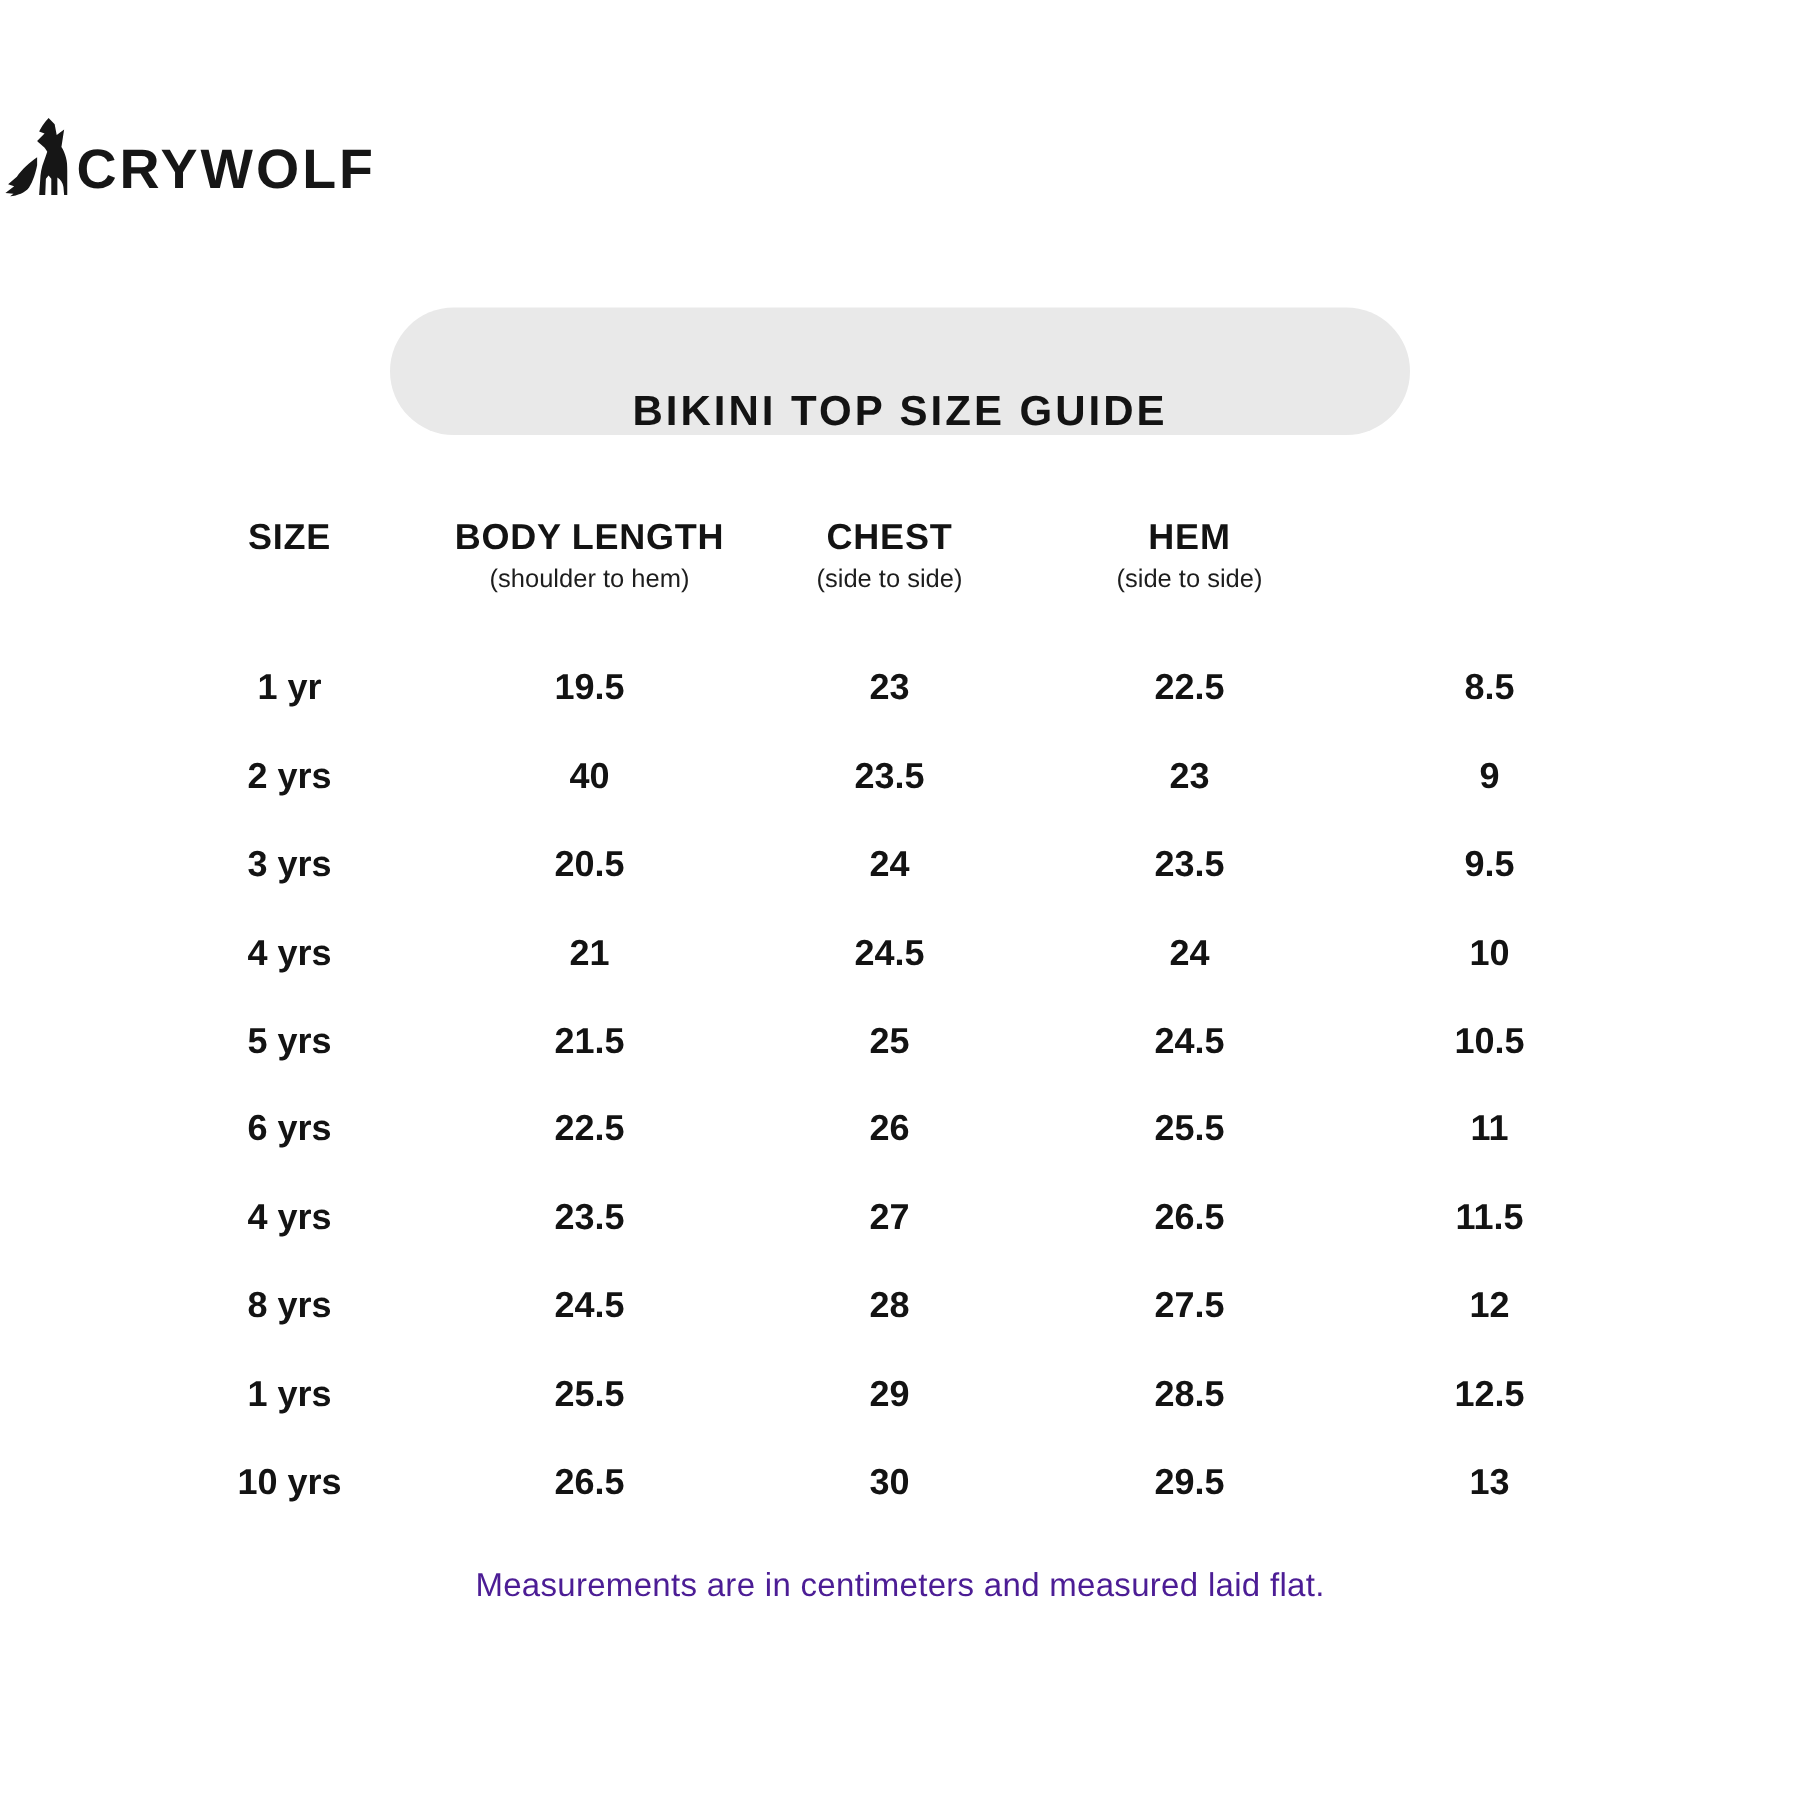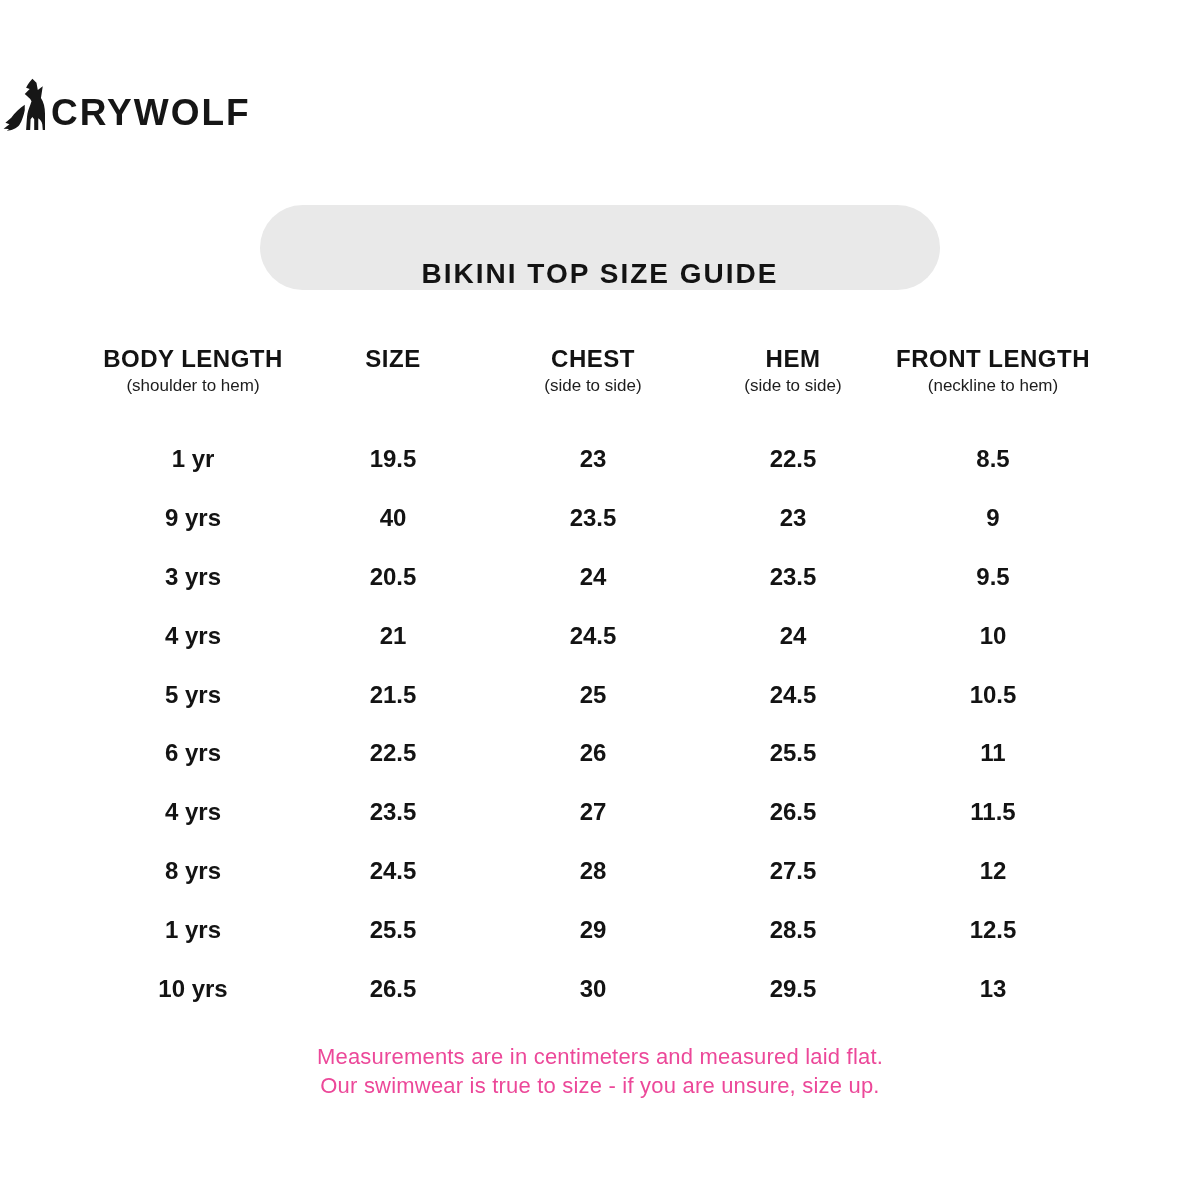--- a/index.html
+++ b/index.html
@@ -39,21 +39,21 @@
   .th-label { font-size: 24px; font-weight: bold; letter-spacing: 0.5px; line-height: 28px; }
   .th-sub { font-size: 17px; font-weight: normal; color: #1d1d1d; margin-top: 3px; line-height: 20px; min-height: 20px; }
   .tbody { margin-top: 34px; }
   .tr { display: grid; grid-template-columns: repeat(5, 1fr); height: 58.8px; align-items: center; }
   .td { text-align: center; font-size: 24px; font-weight: bold; color: #131313; }
 
   
   .notes {
     position: absolute; top: 1042px; left: 0; width: 100%;
     text-align: center; font-size: 22px; font-weight: normal;
-    color: #ec4899; line-height: 29px; letter-spacing: 0.2px;
+    color: #4c1d95; line-height: 29px; letter-spacing: 0.2px;
   }
 </style>
 </head>
 <body>
 
 <div class="page">
 
   <header class="brand">
     <span class="wolf">
       <svg viewBox="0 0 50 64" xmlns="http://www.w3.org/2000/svg" aria-hidden="true">
@@ -86,50 +86,46 @@
     <span class="brand-name">CRYWOLF</span>
   </header>
 
   <div class="pill">
     <span class="pill-text">BIKINI TOP SIZE GUIDE</span>
   </div>
 
   <div class="size-table">
     <div class="thead" id="thead">
         <div class="th">
+          <div class="th-label">SIZE</div>
+          <div class="th-sub"></div>
+        </div>
+        <div class="th">
           <div class="th-label">BODY LENGTH</div>
           <div class="th-sub">(shoulder to hem)</div>
-        </div>
-        <div class="th">
-          <div class="th-label">SIZE</div>
-          <div class="th-sub"></div>
         </div>
         <div class="th">
           <div class="th-label">CHEST</div>
           <div class="th-sub">(side to side)</div>
         </div>
         <div class="th">
           <div class="th-label">HEM</div>
           <div class="th-sub">(side to side)</div>
-        </div>
-        <div class="th">
-          <div class="th-label">FRONT LENGTH</div>
-          <div class="th-sub">(neckline to hem)</div>
         </div>
       </div>
     <div class="tbody" id="tbody">
         <div class="tr">
           <div class="td">1 yr</div>
           <div class="td">19.5</div>
           <div class="td">23</div>
           <div class="td">22.5</div>
           <div class="td">8.5</div>
         </div>
         <div class="tr">
-          <div class="td">9 yrs</div>
+          <div class="td">2 yrs</div>
           <div class="td">40</div>
           <div class="td">23.5</div>
           <div class="td">23</div>
           <div class="td">9</div>
         </div>
         <div class="tr">
           <div class="td">3 yrs</div>
           <div class="td">20.5</div>
           <div class="td">24</div>
           <div class="td">23.5</div>
@@ -182,16 +178,15 @@
           <div class="td">26.5</div>
           <div class="td">30</div>
           <div class="td">29.5</div>
           <div class="td">13</div>
         </div>
       </div>
   </div>
 
   <footer class="notes">
     <p>Measurements are in centimeters and measured laid flat.</p>
-    <p>Our swimwear is true to size - if you are unsure, size up.</p>
   </footer>
 
 </div>
 
 </body></html>

